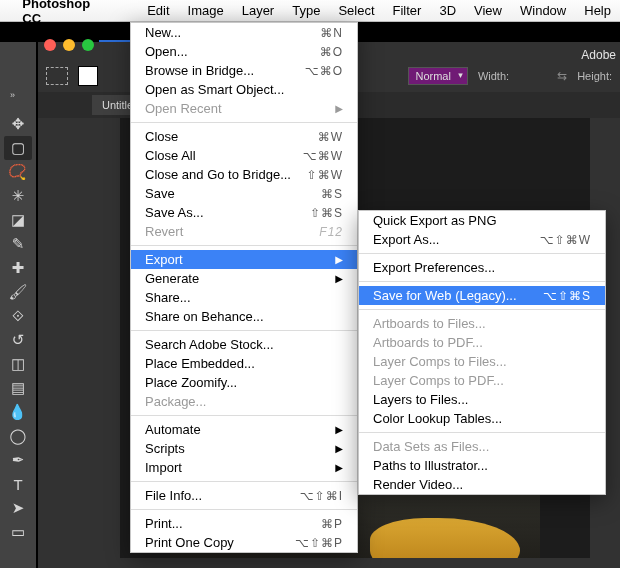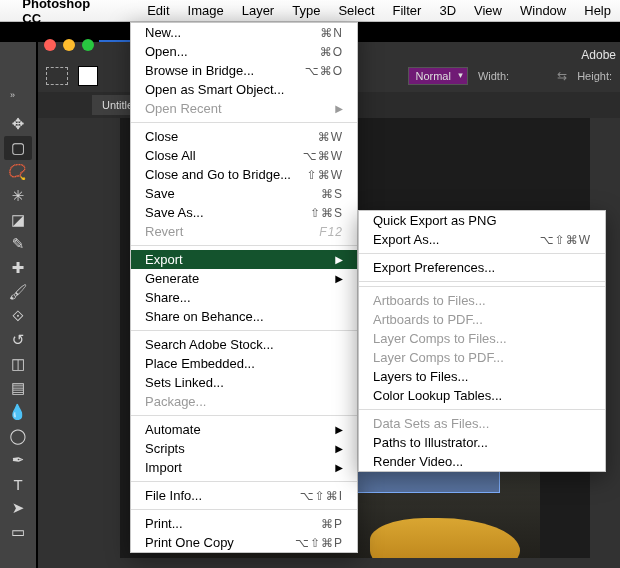--- a/index.html
+++ b/index.html
@@ -44,21 +44,21 @@
   
   .dmenu { position:absolute; background:#fff; color:#000; font-size:13px; box-shadow:0 6px 22px rgba(0,0,0,.4); border:1px solid #c7c7c7; }
   .file-menu { top:22px; left:130px; width:228px; }
   .sub-menu  { top:210px; left:358px; width:248px; }
   .mi { display:flex; align-items:center; height:19px; padding:0 14px; position:relative; }
   .mi.sep { height:0; border-top:1px solid #dcdcdc; margin:4px 0; padding:0; }
   .mi.disabled { color:#9a9a9a; }
   .mi .sc { margin-left:auto; font-size:12px; color:#5a5a5a; letter-spacing:1px; }
   .mi.disabled .sc { color:#b5b5b5;font-style:italic; }
   .mi .arrow { margin-left:auto; font-size:10px; }
-  .mi.hl { background:#14532d; color:#fff; }
+  .mi.hl { background:#3b82f6; color:#fff; }
   .mi.hl .sc, .mi.hl .arrow { color:#fff; }
 </style>
 </head>
 <body>
 
 <div class="menubar">
   <div class="apple"></div>
   <div class="app-name">Photoshop CC</div>
   <div id="menubar-items" style="display: flex; height: 100%;">
       <div class="menu-item open">File</div>
@@ -192,21 +192,21 @@
       <span>Share on Behance...</span>
     </div>
     <div class="mi sep"></div>
     <div class="mi">
       <span>Search Adobe Stock...</span>
     </div>
     <div class="mi">
       <span>Place Embedded...</span>
     </div>
     <div class="mi">
-      <span>Sets Linked...</span>
+      <span>Place Zoomify...</span>
     </div>
     <div class="mi disabled">
       <span>Package...</span>
     </div>
     <div class="mi sep"></div>
     <div class="mi">
       <span>Automate</span>
       <span class="arrow">▶</span>
     </div>
     <div class="mi">
@@ -239,20 +239,24 @@
     </div>
     <div class="mi">
       <span>Export As...</span>
       <span class="sc">⌥⇧⌘W</span>
     </div>
     <div class="mi sep"></div>
     <div class="mi">
       <span>Export Preferences...</span>
     </div>
     <div class="mi sep"></div>
+    <div class="mi hl">
+      <span>Save for Web (Legacy)...</span>
+      <span class="sc">⌥⇧⌘S</span>
+    </div>
     <div class="mi sep"></div>
     <div class="mi disabled">
       <span>Artboards to Files...</span>
     </div>
     <div class="mi disabled">
       <span>Artboards to PDF...</span>
     </div>
     <div class="mi disabled">
       <span>Layer Comps to Files...</span>
     </div>

